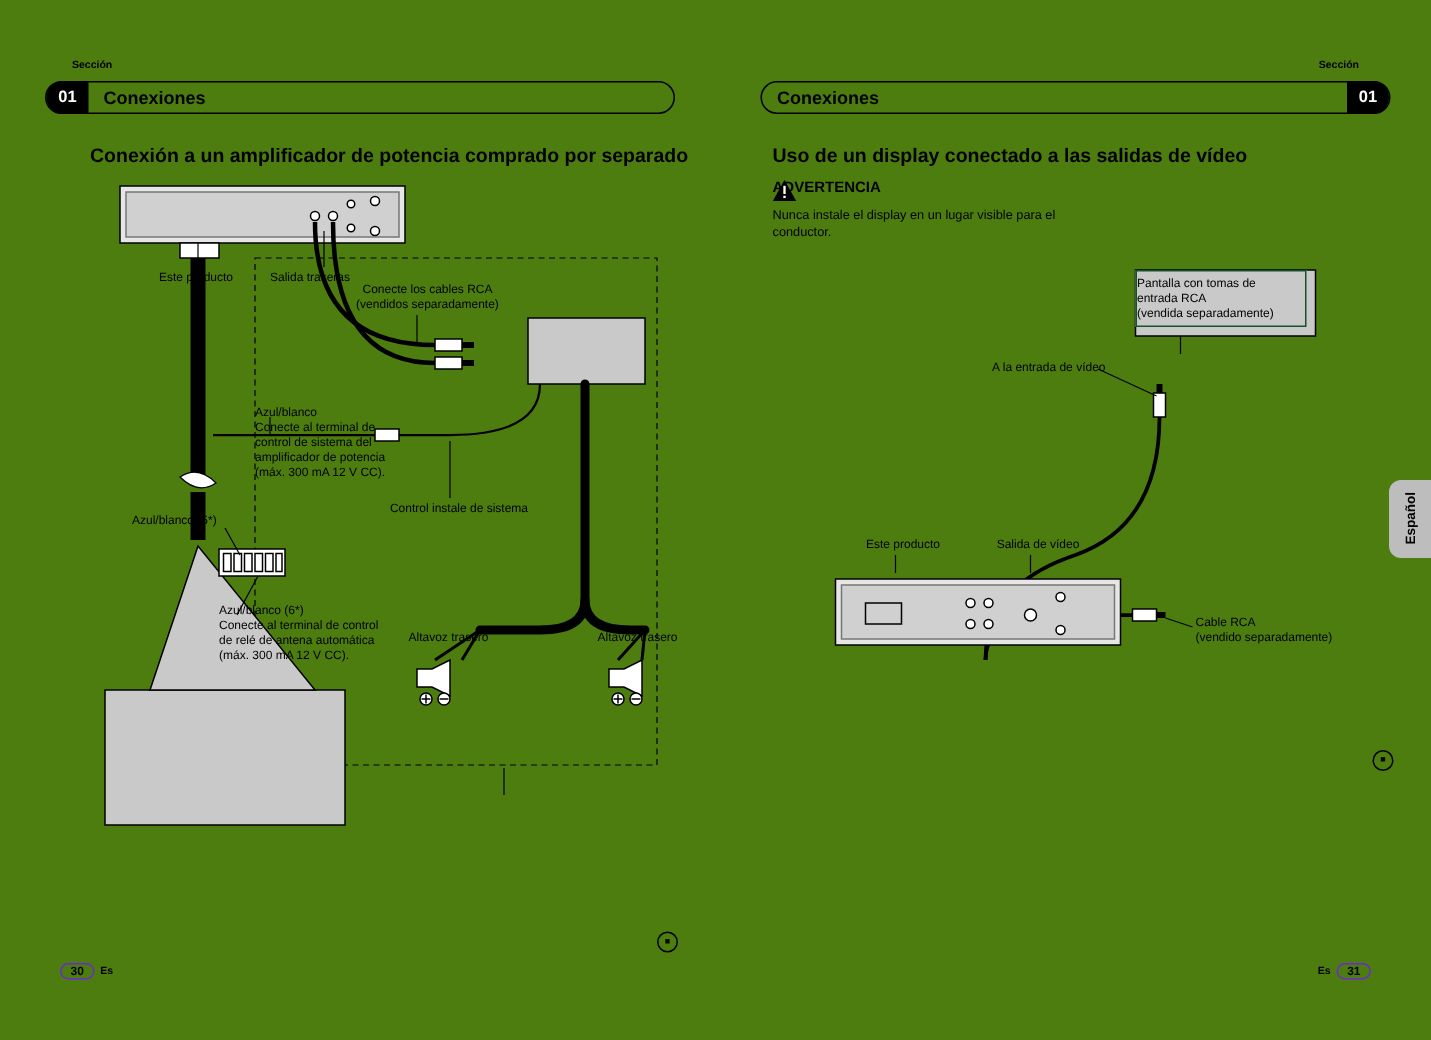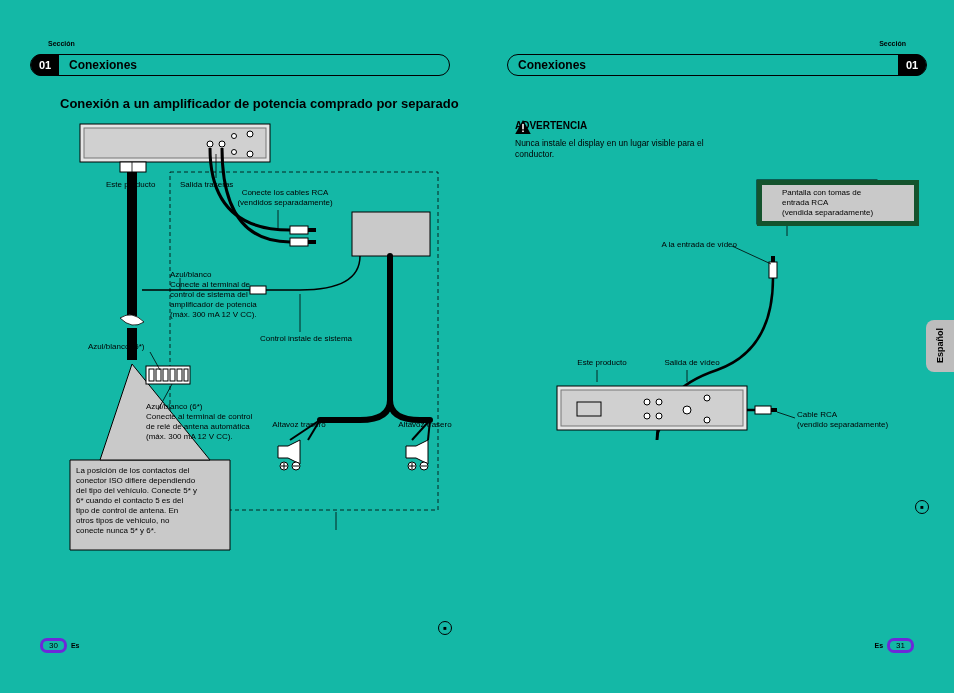--- a/index.html
+++ b/index.html
@@ -3,21 +3,21 @@
 <meta charset="utf-8">
 <style>
   :root{
     --page-w:954px;
     --page-h:693px;
     --ink:#000;
     --grey:#5a5a5a;
     --panel:#c9c9c9;
   }
   html,body{margin:0;padding:0;background:#fff;font-family:Arial,Helvetica,sans-serif;}
-  .spread{position:relative;width:var(--page-w);height:var(--page-h);margin:0 auto;background:#14b8a6;}
+  .spread{position:relative;width:var(--page-w);height:var(--page-h);margin:0 auto;background:#4d7c0f;}
   .page{position:absolute;top:0;height:100%;width:50%;box-sizing:border-box;}
   .page.left{left:0;}
   .page.right{right:0;}
   .seccion{position:absolute;top:40px;font-size:7px;font-weight:bold;}
   .page.left .seccion{left:48px;}
   .page.right .seccion{right:48px;}
   .header-bar{position:absolute;top:54px;height:22px;border:1px solid #000;border-radius:11px;display:flex;align-items:center;box-sizing:border-box;}
   .page.left .header-bar{left:30px;width:420px;}
   .page.right .header-bar{left:30px;width:420px;}
   .header-num{background:#000;color:#fff;font-weight:bold;font-size:11px;width:28px;height:22px;display:flex;align-items:center;justify-content:center;}
@@ -29,33 +29,33 @@
   .page.right .h2{position:absolute;left:38px;top:96px;}
   .warn-row{position:absolute;left:38px;top:120px;display:flex;align-items:center;gap:4px;}
   .warn-icon{width:16px;height:14px;}
   .warn-label{font-weight:bold;font-size:10px;}
   .warn-text{position:absolute;left:38px;top:138px;font-size:8.5px;line-height:1.3;width:220px;}
   .lang-tab{position:absolute;right:0;top:320px;width:28px;height:52px;background:#bdbdbd;border-radius:8px 0 0 8px;display:flex;align-items:center;justify-content:center;}
   .lang-tab span{writing-mode:vertical-rl;transform:rotate(180deg);font-size:9px;font-weight:bold;}
   .footer{position:absolute;bottom:40px;display:flex;align-items:center;gap:4px;font-size:8px;}
   .page.left .footer{left:40px;}
   .page.right .footer{right:40px;text-align:right;}
-  .footer .pnum{border:3px solid #6d28d9;border-radius:7px;padding:0 6px;font-weight:normal;font-size:8px;}
+  .footer .pnum{border:1px solid #6d28d9;border-radius:7px;padding:0 6px;font-weight:bold;font-size:8px;}
   .footer .es{font-weight:bold;font-size:7px;}
   .dot-marker{position:absolute;width:12px;height:12px;border:1px solid #000;border-radius:50%;display:flex;align-items:center;justify-content:center;font-size:6px;}
   .page.left .dot-marker{left:438px;bottom:58px;}
   .page.right .dot-marker{left:438px;top:500px;}
   
   .diagram{position:absolute;}
   .d-left{left:60px;top:120px;width:390px;height:440px;}
   .d-right{left:60px;top:180px;width:380px;height:300px;}
   .lbl{position:absolute;font-size:8px;line-height:1.25;text-align:center;}
   .lbl.left{text-align:left;}
   .lbl.right{text-align:right;}
-  .box-callout{position:absolute;border:5px solid #14532d;background:var(--panel);font-size:8px;line-height:1.25;padding:3px 20px;}
+  .box-callout{position:absolute;border:1px solid #14532d;background:var(--panel);font-size:8px;line-height:1.25;padding:3px 0;}
   svg{position:absolute;left:0;top:0;overflow:visible;}
 </style>
 </head>
 <body>
 
 <div class="spread">
 
   <div class="page left">
     <div class="seccion">Sección</div>
     <div class="header-bar">
@@ -153,39 +153,39 @@
         <line x1="276" y1="392" x2="276" y2="410" stroke="#000" stroke-width="0.8"></line>
       </svg>
 
       <div class="lbl" style="left:46px;top:60px;">Este producto</div>
       <div class="lbl" style="left:120px;top:60px;">Salida traseras</div>
       <div class="lbl" style="left:170px;top:68px;width:110px;">Conecte los cables RCA<br>(vendidos separadamente)</div>
       <div class="lbl left" style="left:90px;top:150px;width:130px;margin-left:20px;">Azul/blanco<br>Conecte al terminal de<br>control de sistema del<br>amplificador de potencia<br>(máx. 300 mA 12 V CC).</div>
       <div class="lbl" style="left:186px;top:214px;width:120px;">Control instale de sistema</div>
       <div class="lbl left" style="left:28px;top:222px;width:80px;">Azul/blanco (5*)</div>
       <div class="lbl left" style="left:86px;top:282px;width:150px;">Azul/blanco (6*)<br>Conecte al terminal de control<br>de relé de antena automática<br>(máx. 300 mA 12 V CC).</div>
-      <div class="lbl left" style="left:16px;top:346px;width:150px;">La posición de los contactos del<br>conector ISO difiere dependiendo<br>del tipo del vehículo. Conecte 5* y<br>6* cuando el contacto 5 es del<br>tipo de control de antena. En<br>otros tipos de vehículo, no<br>conecte nunca 5* y 6*.</div>
       <div class="lbl" style="left:204px;top:300px;width:70px;">Altavoz trasero</div>
       <div class="lbl" style="left:330px;top:300px;width:70px;">Altavoz trasero</div>
     </div>
 
     <div class="dot-marker">■</div>
 
     <div class="footer">
       <span class="pnum">30</span>
       <span class="es">Es</span>
     </div>
   </div>
 
   <div class="page right">
     <div class="seccion">Sección</div>
     <div class="header-bar">
       <div class="header-title">Conexiones</div>
       <div class="header-num">01</div>
     </div>
+    <div class="h2">Uso de un display conectado a las salidas de vídeo</div>
 
     <div class="warn-row">
       <svg class="warn-icon" viewBox="0 0 20 18">
         <path d="M10 0 L20 18 L0 18 Z" fill="#000"></path>
         <rect x="9" y="5" width="2" height="7" fill="#fff"></rect>
         <rect x="9" y="13.5" width="2" height="2" fill="#fff"></rect>
       </svg>
       <span class="warn-label">ADVERTENCIA</span>
     </div>
     <div class="warn-text">Nunca instale el display en un lugar visible para el conductor.</div>

